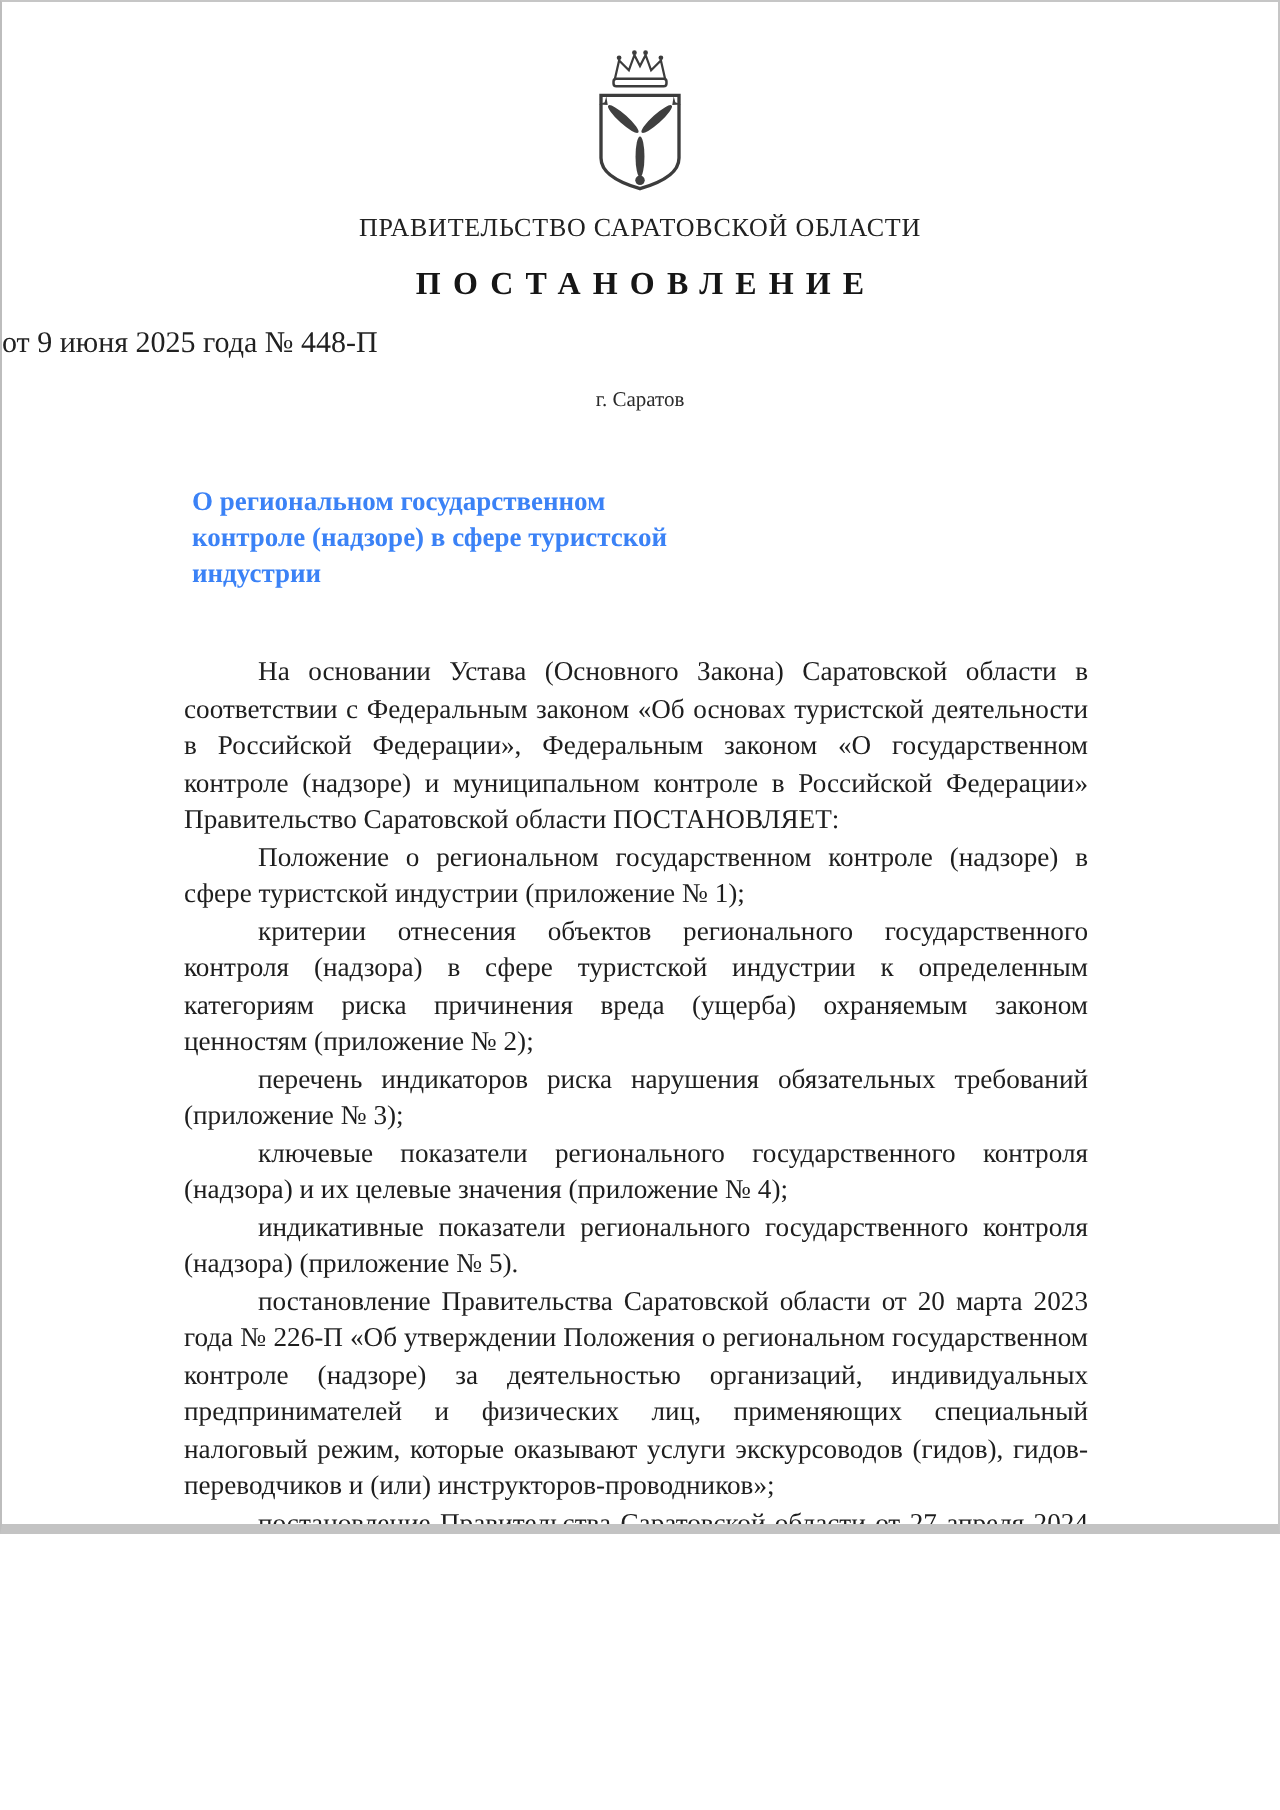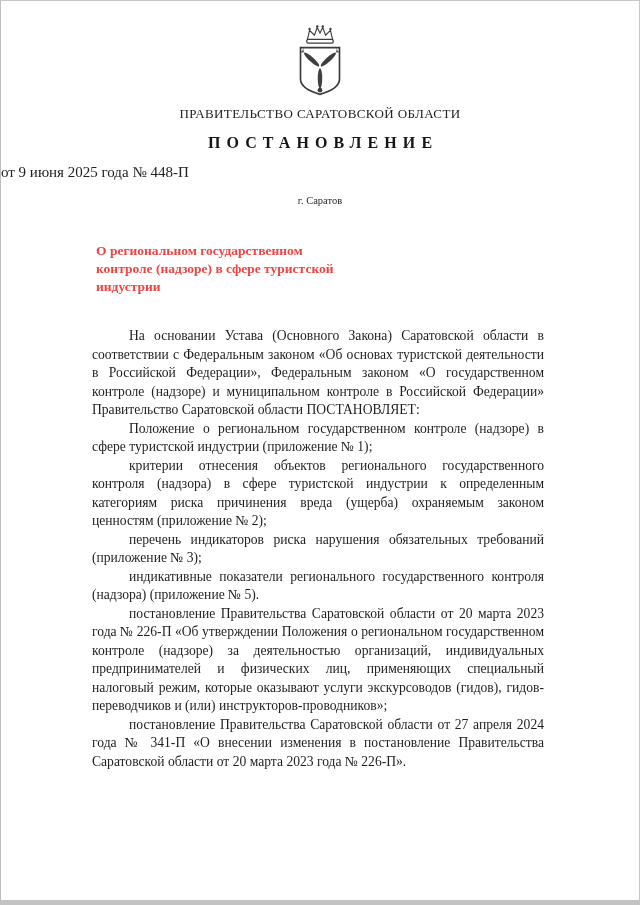--- a/index.html
+++ b/index.html
@@ -3,21 +3,21 @@
 <meta charset="utf-8">
 <style>
   html, body {
     margin: 0;
     padding: 0;
     background: #ffffff;
   }
   .page {
     position: relative;
     width: 640px;
-    height: 905px;
+    height: 767px;
     box-sizing: border-box;
     background: #ffffff;
     border-left: 1px solid #bdbdbd;
     border-top: 1px solid #c6c6c6;
     border-right: 1px solid #c6c6c6;
     border-bottom: 5px solid #c3c3c3;
     font-family: "Liberation Serif", "DejaVu Serif", serif;
     color: #1e1e1e;
     overflow: hidden;
   }
@@ -54,21 +54,21 @@
     text-align: center;
     font-size: 10.5px;
     color: #2a2a2a;
   }
   .doc-title {
     margin: 36px 0 0 95px;
     max-width: 256px;
     font-size: 13.5px;
     font-weight: bold;
     line-height: 18px;
-    color: #ef4444;
+    color: #3b82f6;
   }
   .body-text {
     margin-top: 31px;
     padding: 0 95px 0 91px;
     font-size: 13.6px;
     line-height: 18.5px;
     color: #1e1e1e;
   }
   .body-text p {
     margin: 0;
@@ -118,18 +118,19 @@
 
   <div class="doc-place">г. Саратов</div>
 
   <div class="doc-title">О региональном государственном контроле (надзоре) в сфере туристской индустрии</div>
 
   <div class="body-text">
     <p>На основании Устава (Основного Закона) Саратовской области в соответствии с Федеральным законом «Об основах туристской деятельности в Российской Федерации», Федеральным законом «О государственном контроле (надзоре) и муниципальном контроле в Российской Федерации» Правительство Саратовской области ПОСТАНОВЛЯЕТ:</p>
     <p>Положение о региональном государственном контроле (надзоре) в сфере туристской индустрии (приложение № 1);</p>
     <p>критерии отнесения объектов регионального государственного контроля (надзора) в сфере туристской индустрии к определенным категориям риска причинения вреда (ущерба) охраняемым законом ценностям (приложение № 2);</p>
     <p>перечень индикаторов риска нарушения обязательных требований (приложение № 3);</p>
+    <p>ключевые показатели регионального государственного контроля (надзора) и их целевые значения (приложение № 4);</p>
     <p>индикативные показатели регионального государственного контроля (надзора) (приложение № 5).</p>
     <p>постановление Правительства Саратовской области от 20 марта 2023 года № 226-П «Об утверждении Положения о региональном государственном контроле (надзоре) за деятельностью организаций, индивидуальных предпринимателей и физических лиц, применяющих специальный налоговый режим, которые оказывают услуги экскурсоводов (гидов), гидов-переводчиков и (или) инструкторов-проводников»;</p>
     <p>постановление Правительства Саратовской области от 27 апреля 2024 года № 341-П «О внесении изменения в постановление Правительства Саратовской области от 20 марта 2023 года № 226-П».</p>
   </div>
 
 </div>
 
 </body></html>

